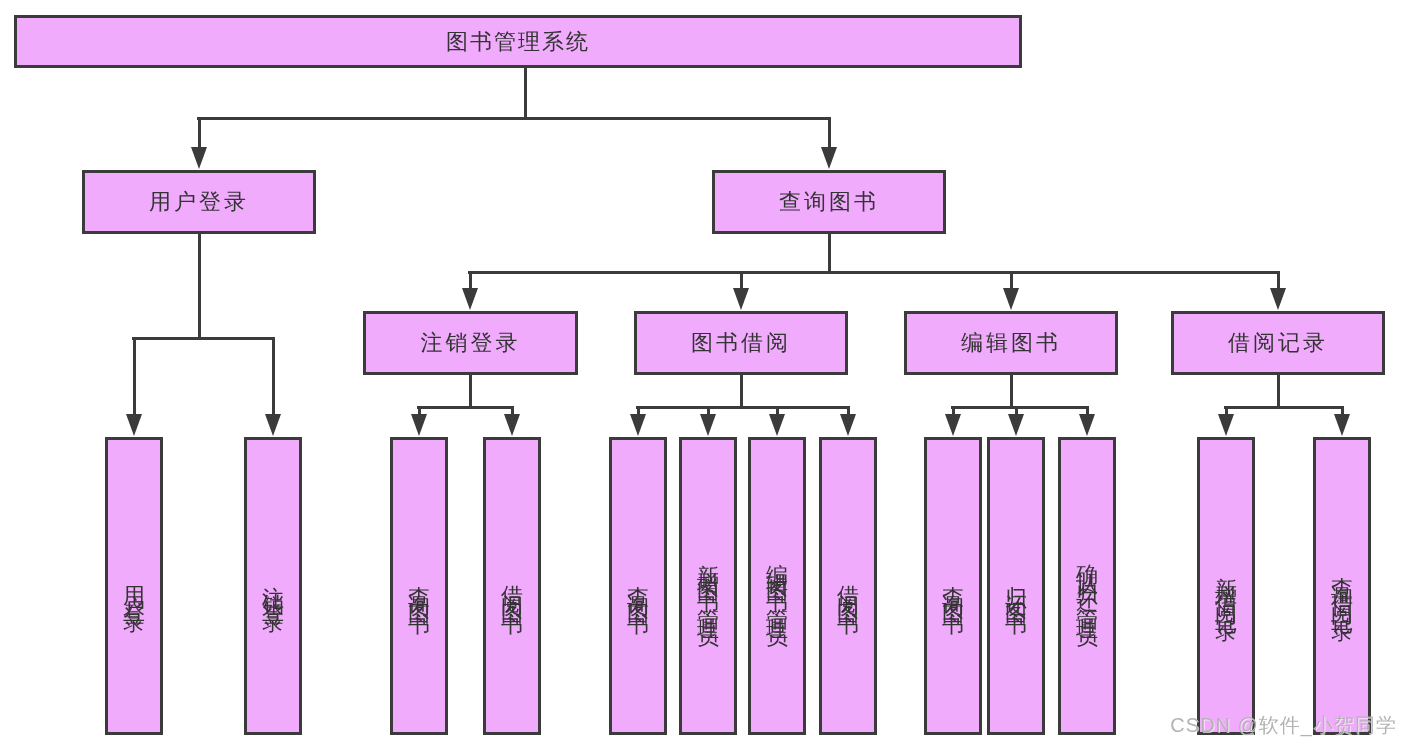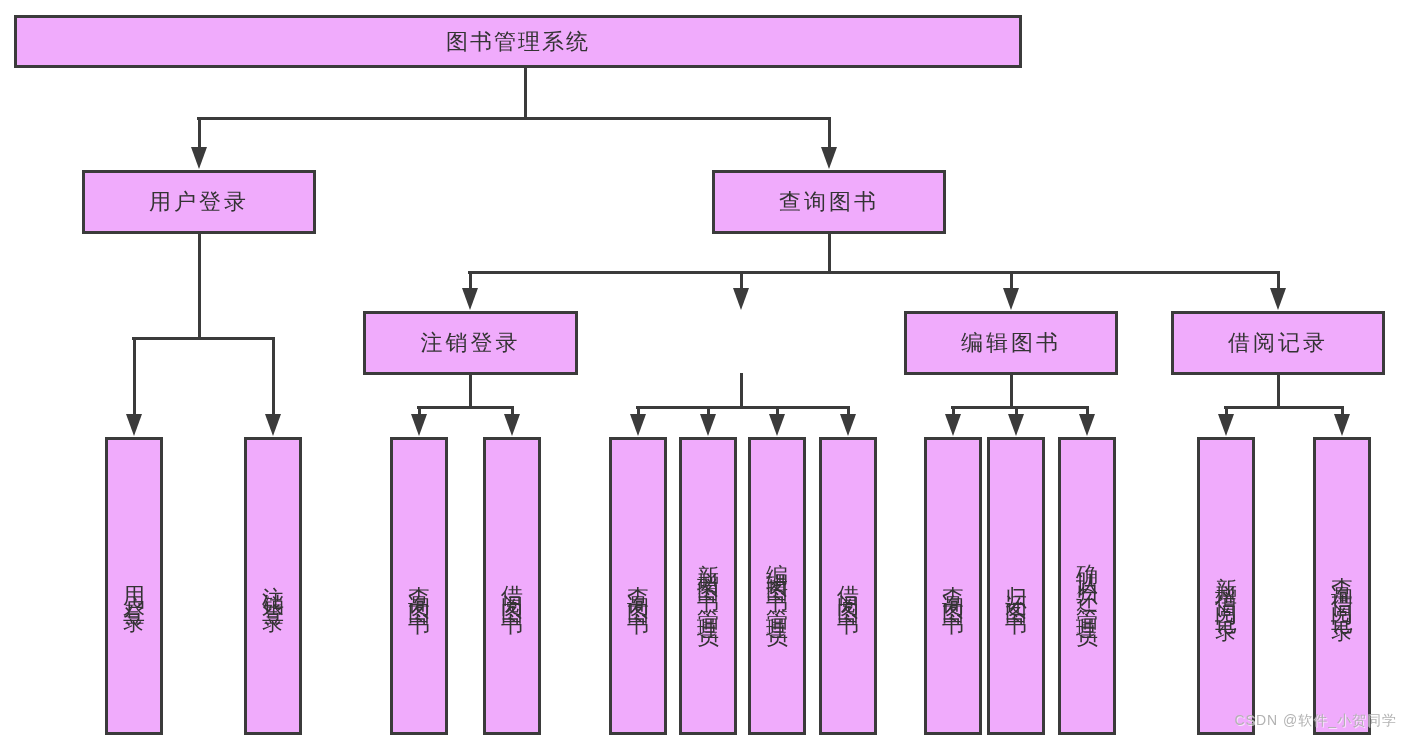--- a/index.html
+++ b/index.html
@@ -22,35 +22,36 @@
   }
   .vline { position:absolute; width:3px; background:#3b3b3b; z-index:1; }
   .hline { position:absolute; height:3px; background:#3b3b3b; z-index:1; }
   .arrow {
     position:absolute; width:0; height:0; z-index:1;
     border-left:8px solid transparent; border-right:8px solid transparent;
     border-top:22px solid #3b3b3b;
   }
   .watermark {
     position:absolute; right:8px; top:712px; z-index:5;
-    font-size:14px; letter-spacing:1px; white-space:nowrap;
+    font-size:20px; letter-spacing:1px; white-space:nowrap;
     color:#b3b3b3; text-shadow:1px 1px 0 rgba(255,255,255,0.65);
   }
 </style>
 </head>
 <body>
 
 <div class="stage">
 
   <div class="box hbox root" style="left:14px; top:15px; width:1008px; height:53px">图书管理系统</div>
 
   <div class="box hbox" style="left:82px; top:170px; width:234px; height:64px">用户登录</div>
   <div class="box hbox" style="left:712px; top:170px; width:234px; height:64px">查询图书</div>
 
   <div class="box hbox" style="left:363px; top:311px; width:215px; height:64px">注销登录</div>
+  <div class="box hbox" style="left:634px; top:311px; width:214px; height:64px">图书借阅</div>
   <div class="box hbox" style="left:904px; top:311px; width:214px; height:64px">编辑图书</div>
   <div class="box hbox" style="left:1171px; top:311px; width:214px; height:64px">借阅记录</div>
 
   <div class="box vbox" style="left:105px; top:437px">用户登录</div>
   <div class="box vbox" style="left:244px; top:437px">注销登录</div>
 
   <div class="box vbox" style="left:390px; top:437px">查询图书</div>
   <div class="box vbox" style="left:483px; top:437px">借阅图书</div>
 
   <div class="box vbox" style="left:609px; top:437px">查询图书</div>

